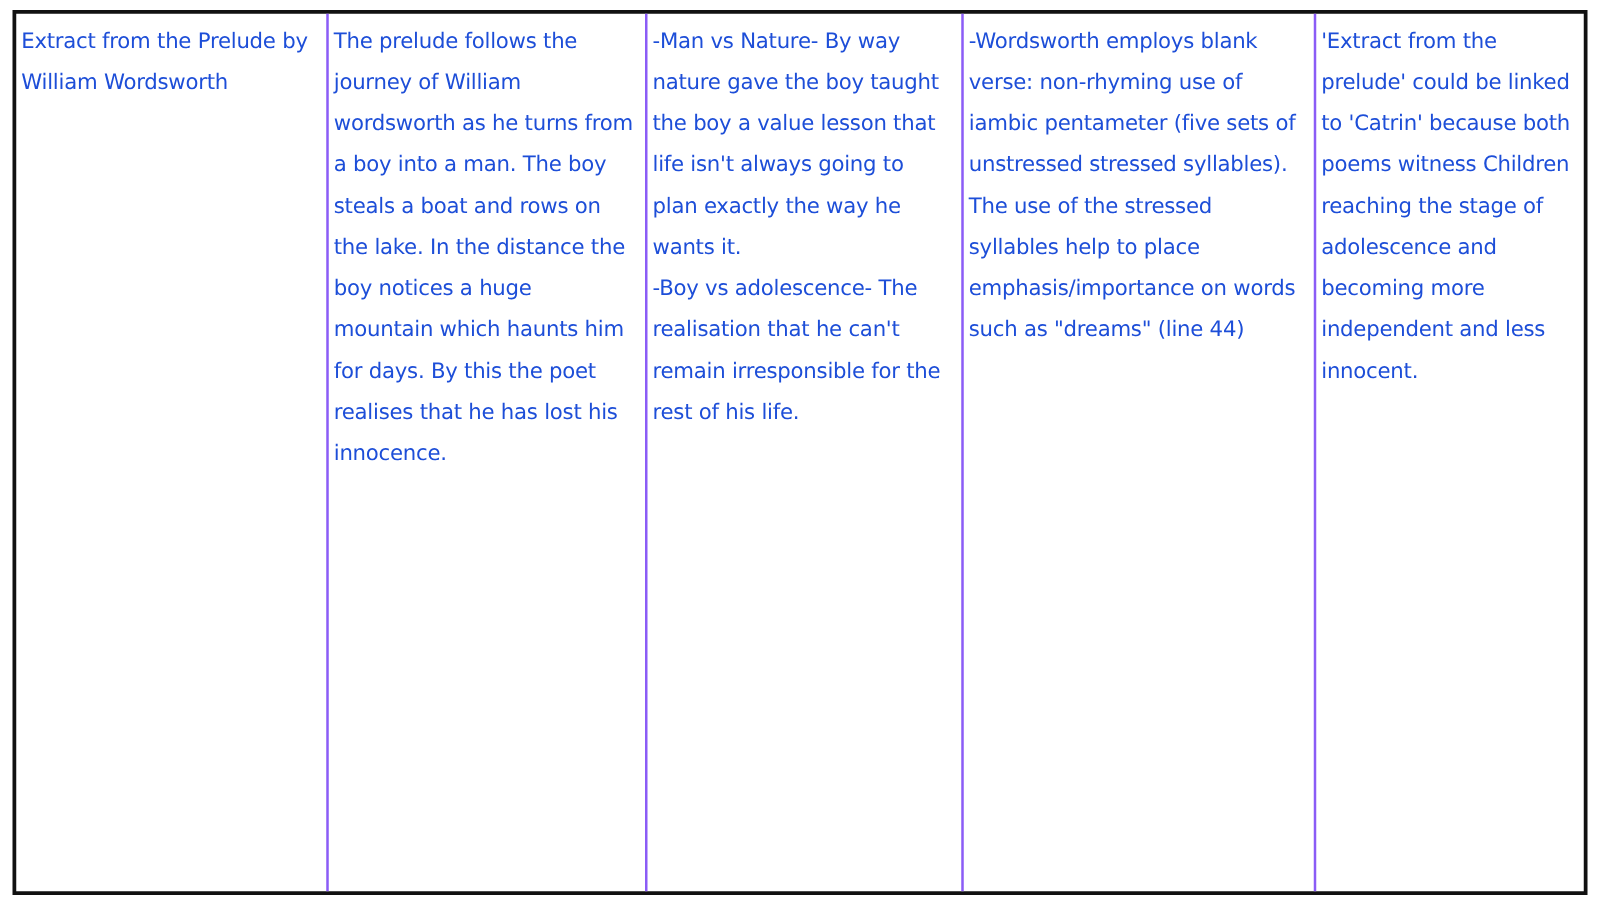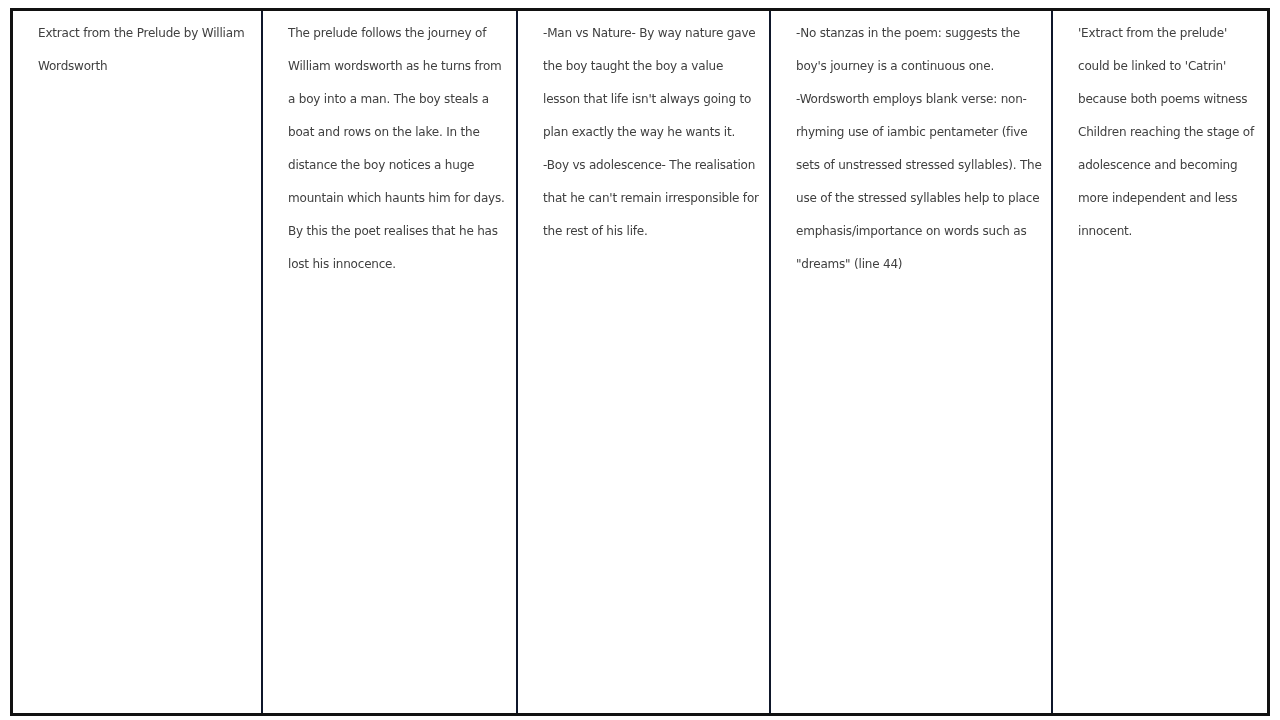--- a/index.html
+++ b/index.html
@@ -23,29 +23,29 @@
     width: 1260px;
     height: 708px;
     box-sizing: border-box;
     display: grid;
     grid-template-columns: 248px 255px 253px 282px auto;
     border: 3px solid #111111;
     background: #ffffff;
   }
   .cell {
     box-sizing: border-box;
-    padding: 6px 9px 6px 25px;
+    padding: 6px 9px 6px 4px;
     overflow: hidden;
-    color: #404040;
-    font-size: 12px;
+    color: #1d4ed8;
+    font-size: 17px;
     line-height: 33px;
     letter-spacing: -0.2px;
   }
   .cell + .cell {
-    border-left: 2px solid #0f172a;
+    border-left: 2px solid #8b5cf6;
   }
   .cell p {
     margin: 0;
   }
   
   .cell.para-gap p + p {
   }
   
   .cell.para-tight p + p {
     margin-top: 0;
@@ -64,21 +64,20 @@
     <div class="cell">
       <p>The prelude follows the journey of William wordsworth as he turns from a boy into a man. The boy steals a boat and rows on the lake. In the distance the boy notices a huge mountain which haunts him for days. By this the poet realises that he has lost his innocence.</p>
     </div>
 
     <div class="cell para-gap">
       <p>-Man vs Nature- By way nature gave the boy taught the boy a value lesson that life isn't always going to plan exactly the way he wants it.</p>
       <p>-Boy vs adolescence- The realisation that he can't remain irresponsible for the rest of his life.</p>
     </div>
 
     <div class="cell para-tight">
-      <p>-No stanzas in the poem: suggests the boy's journey is a continuous one.</p>
       <p>-Wordsworth employs blank verse: non-rhyming use of iambic pentameter (five sets of unstressed stressed syllables). The use of the stressed syllables help to place emphasis/importance on words such as "dreams" (line 44)</p>
     </div>
 
     <div class="cell">
       <p>'Extract from the prelude' could be linked to 'Catrin' because both poems witness Children reaching the stage of adolescence and becoming more independent and less innocent.</p>
     </div>
 
   </div>
 </div>
 

